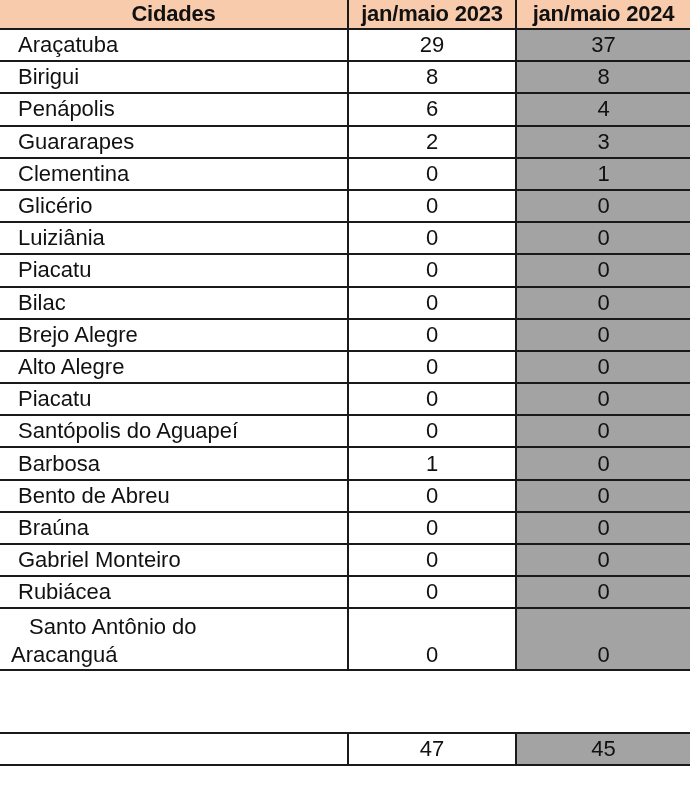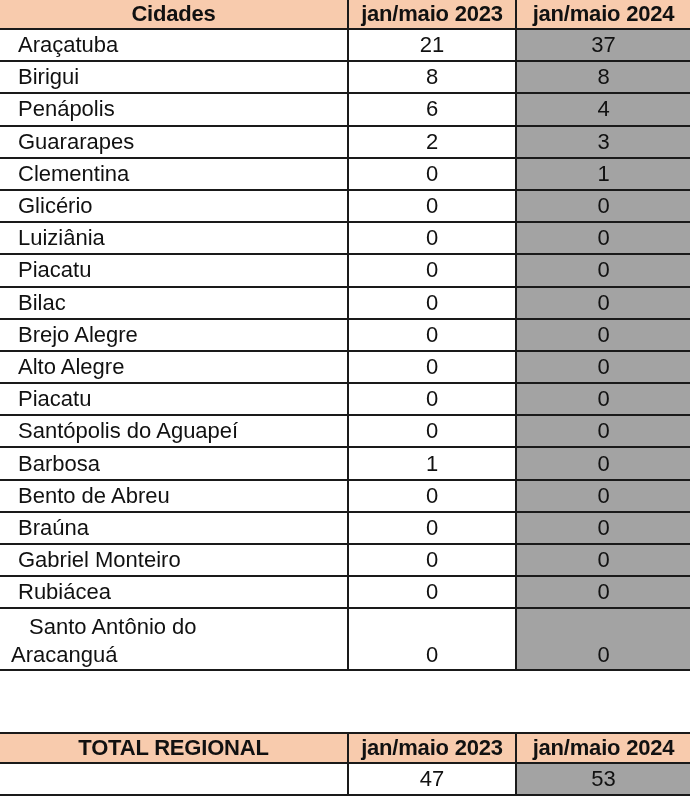--- a/index.html
+++ b/index.html
@@ -36,21 +36,21 @@
   <tbody>
       <tr class="hdr">
     <th class="city-h">Cidades</th>
     <th>jan/maio 2023</th>
     <th>jan/maio 2024</th>
   </tr>
   </tbody>
     <tbody id="rows">
       <tr class="row">
         <td class="city">Araçatuba</td>
-        <td class="v1">21</td>
+        <td class="v1">29</td>
         <td class="v2">37</td>
       </tr>
       <tr class="row">
         <td class="city">Birigui</td>
         <td class="v1">8</td>
         <td class="v2">8</td>
       </tr>
       <tr class="row">
         <td class="city">Penápolis</td>
         <td class="v1">6</td>
@@ -142,24 +142,19 @@
     </tbody>
 </table>
 
 <table id="total-table">
   <colgroup>
       <col class="c1">
       <col class="c2">
       <col class="c3">
     </colgroup>
   <tbody>
-      <tr class="hdr">
-    <th>TOTAL REGIONAL</th>
-    <th>jan/maio 2023</th>
-    <th>jan/maio 2024</th>
-  </tr>
   <tr class="row">
     <td class="empty"></td>
     <td class="v1">47</td>
-    <td class="v2">53</td>
+    <td class="v2">45</td>
   </tr>
 </tbody>
   </table>
 
 </body></html>

